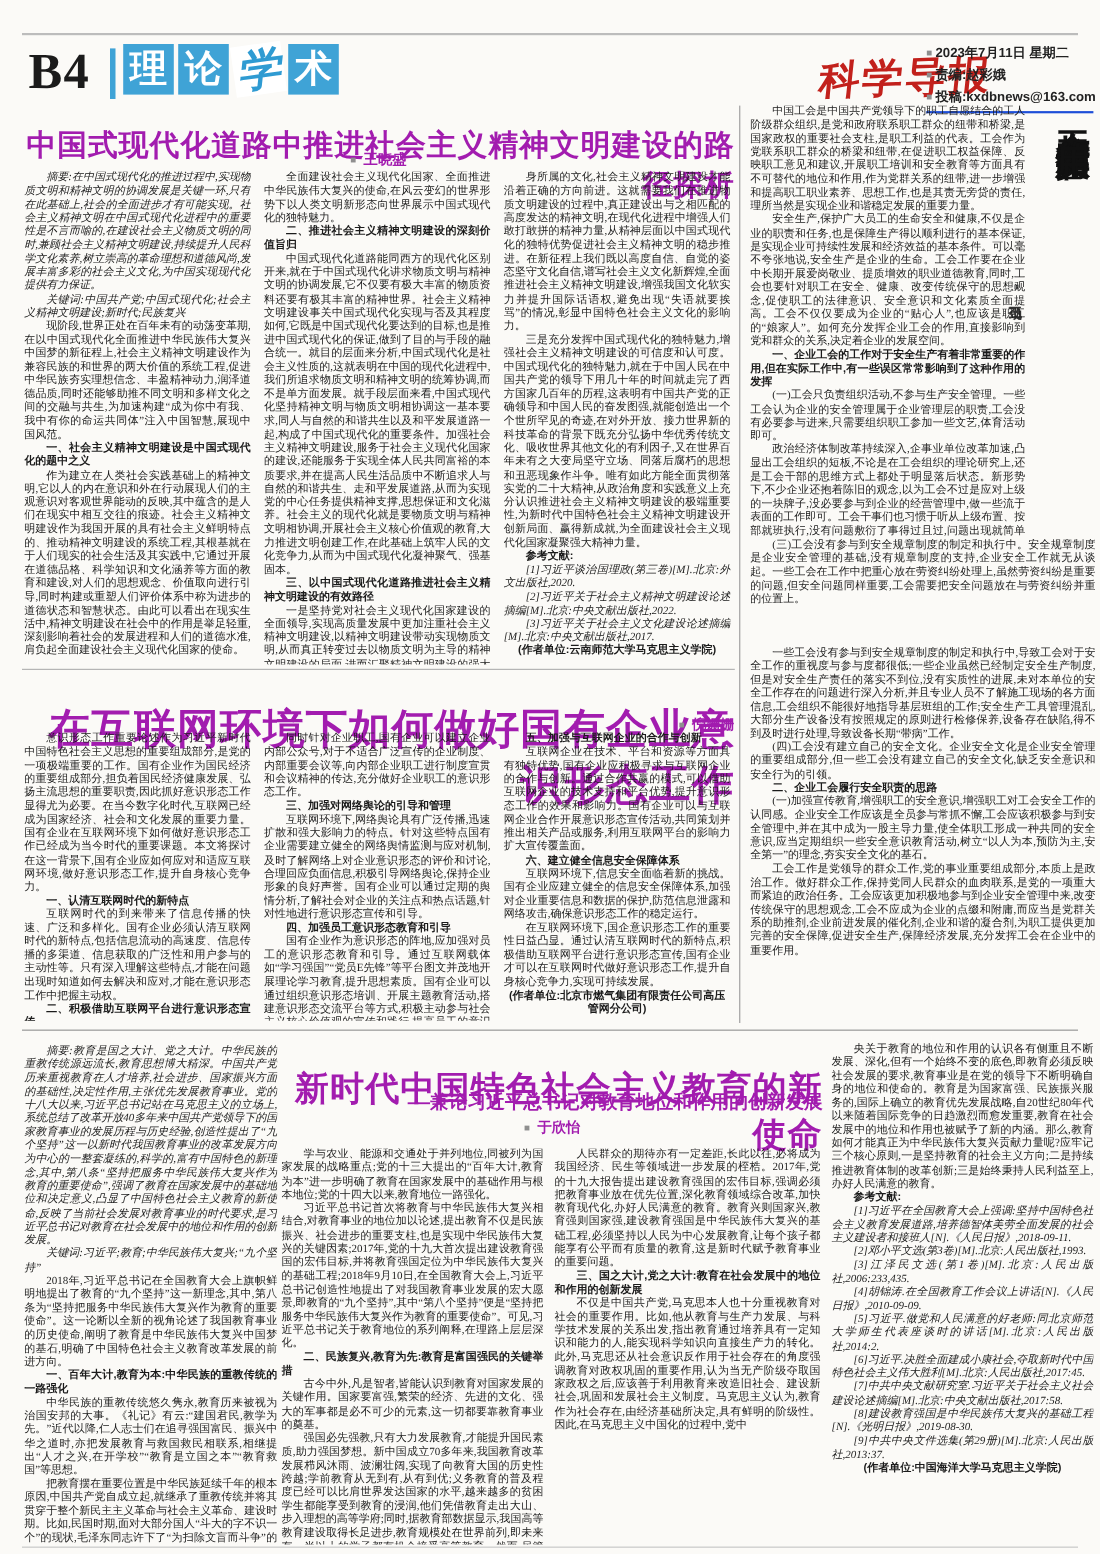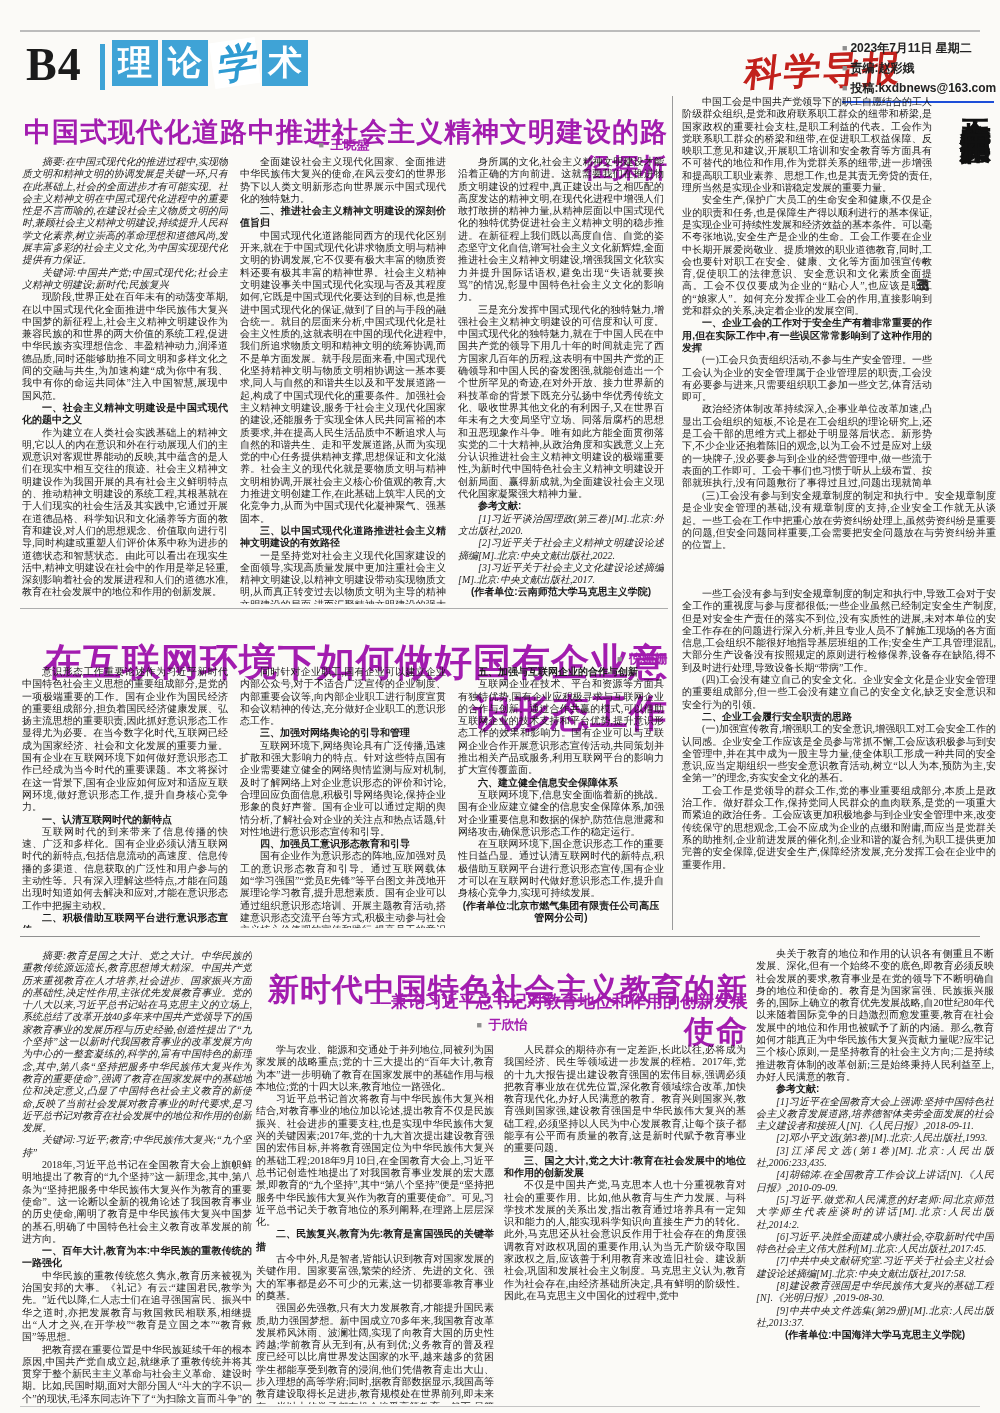--- a/index.html
+++ b/index.html
@@ -87,21 +87,21 @@
   </div>
 
   <section>
     <h1 id="a1-title" class="headline">中国式现代化道路中推进社会主义精神文明建设的路径探析</h1>
     <div id="a1-byline" class="byline"><span class="sq"></span> <span>王晓盛</span></div>
     <div id="a1c1" class="col">
         <p class="k">摘要:在中国式现代化的推进过程中,实现物质文明和精神文明的协调发展是关键一环,只有在此基础上,社会的全面进步才有可能实现。社会主义精神文明在中国式现代化进程中的重要性是不言而喻的,在建设社会主义物质文明的同时,兼顾社会主义精神文明建设,持续提升人民科学文化素养,树立崇高的革命理想和道德风尚,发展丰富多彩的社会主义文化,为中国实现现代化提供有力保证。</p>
         <p class="k">关键词:中国共产党;中国式现代化;社会主义精神文明建设;新时代;民族复兴</p>
         <p>现阶段,世界正处在百年未有的动荡变革期,在以中国式现代化全面推进中华民族伟大复兴中国梦的新征程上,社会主义精神文明建设作为兼容民族的和世界的两大价值的系统工程,促进中华民族夯实理想信念、丰盈精神动力,润泽道德品质,同时还能够助推不同文明和多样文化之间的交融与共生,为加速构建“成为你中有我、我中有你的命运共同体”注入中国智慧,展现中国风范。</p>
         <p class="h">一、社会主义精神文明建设是中国式现代化的题中之义</p>
-        <p>作为建立在人类社会实践基础上的精神文明,它以人的内在意识和外在行动展现人们的主观意识对客观世界能动的反映,其中蕴含的是人们在现实中相互交往的痕迹。社会主义精神文明建设作为我国开展的具有社会主义鲜明特点的、推动精神文明建设的系统工程,其根基就在于人们现实的社会生活及其实践中,它通过开展在道德品格、科学知识和文化涵养等方面的教育和建设,对人们的思想观念、价值取向进行引导,同时构建或重塑人们评价体系中称为进步的道德状态和智慧状态。由此可以看出在现实生活中,精神文明建设在社会中的作用是举足轻重,深刻影响着社会的发展进程和人们的道德水准,教育在社会发展中的地位和作用的创新发展。</p>
+        <p>作为建立在人类社会实践基础上的精神文明,它以人的内在意识和外在行动展现人们的主观意识对客观世界能动的反映,其中蕴含的是人们在现实中相互交往的痕迹。社会主义精神文明建设作为我国开展的具有社会主义鲜明特点的、推动精神文明建设的系统工程,其根基就在于人们现实的社会生活及其实践中,它通过开展在道德品格、科学知识和文化涵养等方面的教育和建设,对人们的思想观念、价值取向进行引导,同时构建或重塑人们评价体系中称为进步的道德状态和智慧状态。由此可以看出在现实生活中,精神文明建设在社会中的作用是举足轻重,深刻影响着社会的发展进程和人们的道德水准,肩负起全面建设社会主义现代化国家的使命。</p>
       </div>
     <div id="a1c2" class="col">
         <p>全面建设社会主义现代化国家、全面推进中华民族伟大复兴的使命,在风云变幻的世界形势下以人类文明新形态向世界展示中国式现代化的独特魅力。</p>
         <p class="h">二、推进社会主义精神文明建设的深刻价值旨归</p>
         <p>中国式现代化道路能同西方的现代化区别开来,就在于中国式现代化讲求物质文明与精神文明的协调发展,它不仅要有极大丰富的物质资料还要有极其丰富的精神世界。社会主义精神文明建设事关中国式现代化实现与否及其程度如何,它既是中国式现代化要达到的目标,也是推进中国式现代化的保证,做到了目的与手段的融合统一。就目的层面来分析,中国式现代化是社会主义性质的,这就表明在中国的现代化进程中,我们所追求物质文明和精神文明的统筹协调,而不是单方面发展。就手段层面来看,中国式现代化坚持精神文明与物质文明相协调这一基本要求,同人与自然的和谐共生以及和平发展道路一起,构成了中国式现代化的重要条件。加强社会主义精神文明建设,服务于社会主义现代化国家的建设,还能服务于实现全体人民共同富裕的本质要求,并在提高人民生活品质中不断追求人与自然的和谐共生、走和平发展道路,从而为实现党的中心任务提供精神支撑,思想保证和文化滋养。社会主义的现代化就是要物质文明与精神文明相协调,开展社会主义核心价值观的教育,大力推进文明创建工作,在此基础上筑牢人民的文化竞争力,从而为中国式现代化凝神聚气、强基固本。</p>
         <p class="h">三、以中国式现代化道路推进社会主义精神文明建设的有效路径</p>
         <p>一是坚持党对社会主义现代化国家建设的全面领导,实现高质量发展中更加注重社会主义精神文明建设,以精神文明建设带动实现物质文明,从而真正转变过去以物质文明为主导的精神文明建设的局面,进而汇聚精神文明建设的强大力量,为现代化建设提供保驾护航。</p>
       </div>
     <div id="a1c3" class="col">
         <p>身所属的文化,社会主义精神文明建设才能沿着正确的方向前进。这就需要我们在推进物质文明建设的过程中,真正建设出与之相匹配的高度发达的精神文明,在现代化进程中增强人们敢打敢拼的精神力量,从精神层面以中国式现代化的独特优势促进社会主义精神文明的稳步推进。在新征程上我们既以高度自信、自觉的姿态坚守文化自信,谱写社会主义文化新辉煌,全面推进社会主义精神文明建设,增强我国文化软实力并提升国际话语权,避免出现“失语就要挨骂”的情况,彰显中国特色社会主义文化的影响力。</p>
@@ -115,21 +115,21 @@
   </section>
 
   <div id="vdiv" class="rule"></div>
   <div id="hdiv1" class="rule"></div>
 
   <section>
     <div id="a2-title" class="abs">工会参与安全生产工作的意义和作用</div>
     <div id="a2-byline" class="abs"><span class="sq"></span> <span>王劲飞</span></div>
     <div id="a2top" class="col">
         <p>中国工会是中国共产党领导下的职工自愿结合的工人阶级群众组织,是党和政府联系职工群众的纽带和桥梁,是国家政权的重要社会支柱,是职工利益的代表。工会作为党联系职工群众的桥梁和纽带,在促进职工权益保障、反映职工意见和建议,开展职工培训和安全教育等方面具有不可替代的地位和作用,作为党群关系的纽带,进一步增强和提高职工职业素养、思想工作,也是其责无旁贷的责任,理所当然是实现企业和谐稳定发展的重要力量。</p>
-        <p>安全生产,保护广大员工的生命安全和健康,不仅是企业的职责和任务,也是保障生产得以顺利进行的基本保证,是实现企业可持续性发展和经济效益的基本条件。可以毫不夸张地说,安全生产是企业的生命。工会工作要在企业中长期开展爱岗敬业、提质增效的职业道德教育,同时,工会也要针对职工在安全、健康、文化等方面加强宣传教育,促使职工的法律意识、安全意识和文化素质全面提高。工会不仅仅要成为企业的“贴心人”,也应该是职工的“娘家人”。如何充分发挥企业工会的作用,直接影响到党和群众的关系,决定着企业的发展空间。</p>
+        <p>安全生产,保护广大员工的生命安全和健康,不仅是企业的职责和任务,也是保障生产得以顺利进行的基本保证,是实现企业可持续性发展和经济效益的基本条件。可以毫不夸张地说,安全生产是企业的生命。工会工作要在企业中长期开展爱岗敬业、提质增效的职业道德教育,同时,工会也要针对职工在安全、健康、改变传统保守的思想观念,促使职工的法律意识、安全意识和文化素质全面提高。工会不仅仅要成为企业的“贴心人”,也应该是职工的“娘家人”。如何充分发挥企业工会的作用,直接影响到党和群众的关系,决定着企业的发展空间。</p>
         <p class="h">一、企业工会的工作对于安全生产有着非常重要的作用,但在实际工作中,有一些误区常常影响到了这种作用的发挥</p>
         <p>(一)工会只负责组织活动,不参与生产安全管理。一些工会认为企业的安全管理属于企业管理层的职责,工会没有必要参与进来,只需要组织职工参加一些文艺,体育活动即可。</p>
         <p>政治经济体制改革持续深入,企事业单位改革加速,凸显出工会组织的短板,不论是在工会组织的理论研究上,还是工会干部的思维方式上都处于明显落后状态。新形势下,不少企业还抱着陈旧的观念,以为工会不过是应对上级的一块牌子,没必要参与到企业的经营管理中,做一些流于表面的工作即可。工会干事们也习惯于听从上级布置、按部就班执行,没有问题敷衍了事得过且过,问题出现就简单抓一抓教育了事。工会组织工作死板僵化,缺乏创新与活力。</p>
       </div>
     <div id="a2mid" class="col">
         <p>(三)工会没有参与到安全规章制度的制定和执行中。安全规章制度是企业安全管理的基础,没有规章制度的支持,企业安全工作就无从谈起。一些工会在工作中把重心放在劳资纠纷处理上,虽然劳资纠纷是重要的问题,但安全问题同样重要,工会需要把安全问题放在与劳资纠纷并重的位置上。</p>
       </div>
     <div id="a2bot" class="col">
         <p>一些工会没有参与到安全规章制度的制定和执行中,导致工会对于安全工作的重视度与参与度都很低;一些企业虽然已经制定安全生产制度,但是对安全生产责任的落实不到位,没有实质性的进展,未对本单位的安全工作存在的问题进行深入分析,并且专业人员不了解施工现场的各方面信息,工会组织不能很好地指导基层班组的工作;安全生产工具管理混乱,大部分生产设备没有按照规定的原则进行检修保养,设备存在缺陷,得不到及时进行处理,导致设备长期“带病”工作。</p>
         <p>(四)工会没有建立自己的安全文化。企业安全文化是企业安全管理的重要组成部分,但一些工会没有建立自己的安全文化,缺乏安全意识和安全行为的引领。</p>

